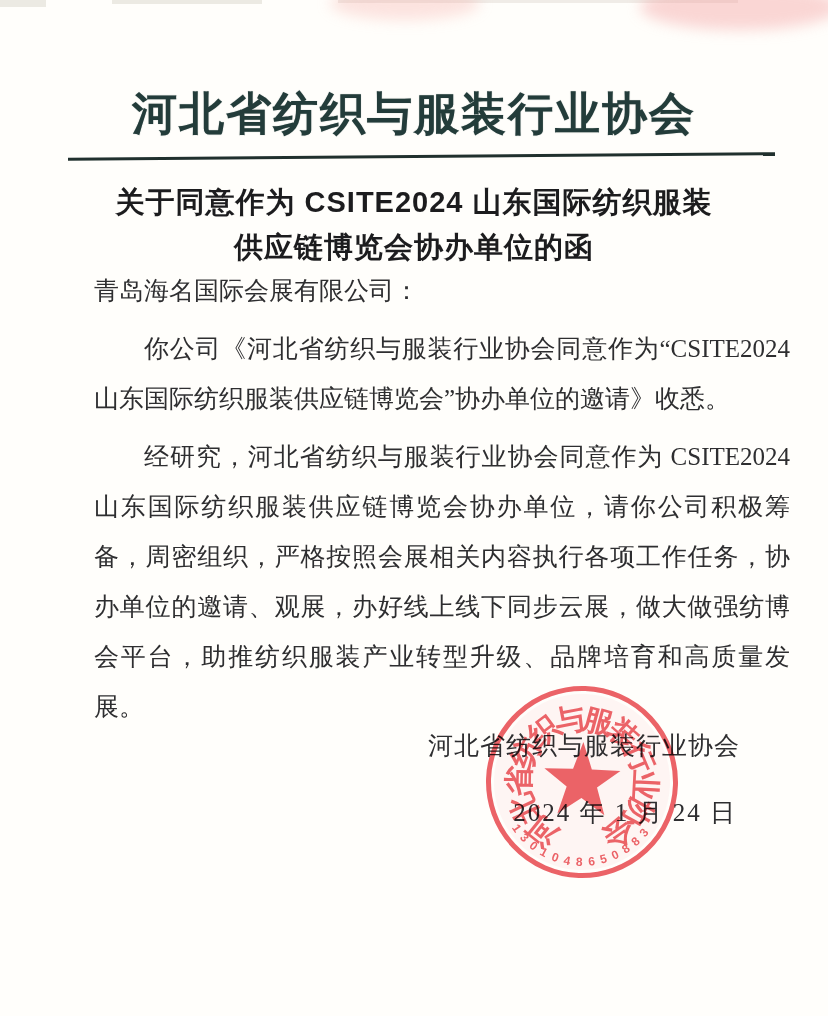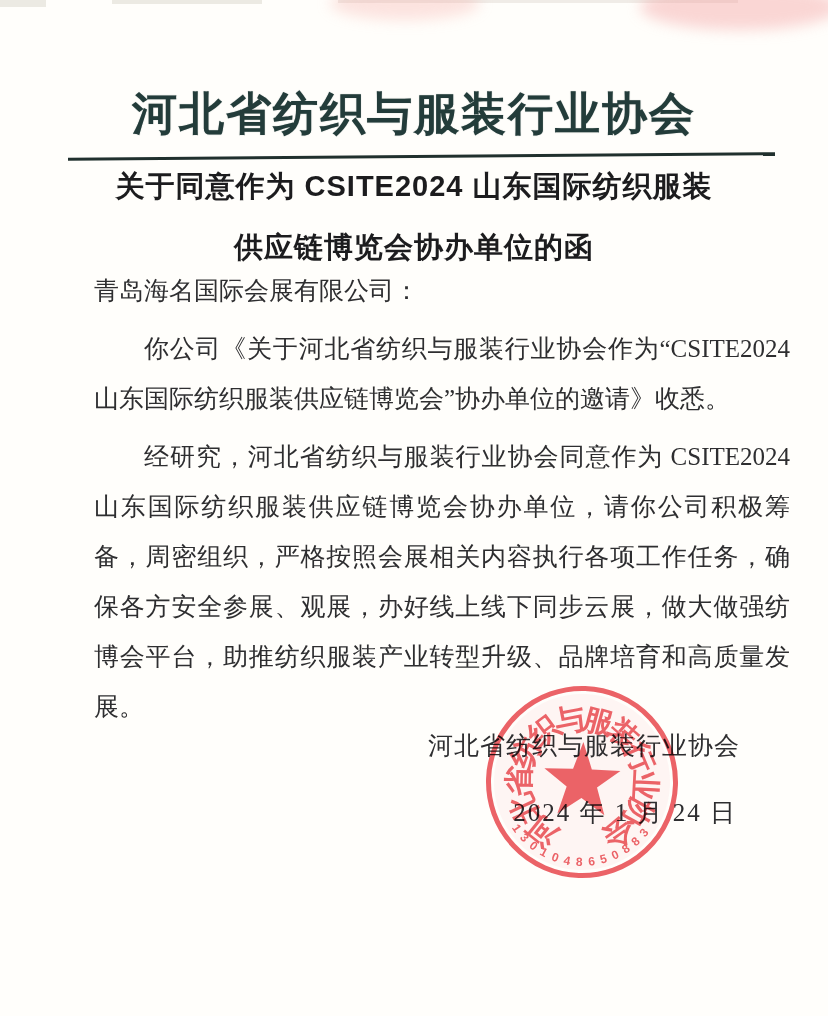--- a/index.html
+++ b/index.html
@@ -25,21 +25,21 @@
   }
   .rule{
     position:absolute;top:155px;left:68px;width:707px;height:3px;
     background:#20302e;transform:rotate(-0.45deg);
   }
   .title{
     position:absolute;left:0;width:100%;margin:0;text-align:center;
     font-family:"Liberation Sans","DejaVu Sans",sans-serif;
     font-weight:bold;font-size:29px;color:#1c1c1e;letter-spacing:1px;
   }
-  .title-1{top:167px;}
+  .title-1{top:183px;}
   .title-2{top:228px;}
 
   .body-block{
     position:absolute;top:258px;left:86px;width:712px;
     font-size:25px;line-height:50px;color:#2e2e30;
     text-align:justify;text-justify:inter-ideograph;
   }
   .body-block p{margin:8px;}
   .para{text-indent:2em;}
 
@@ -73,22 +73,22 @@
 
   <h1 class="org-header">河北省纺织与服装行业协会</h1>
 
   <div class="rule"></div>
 
   <h2 class="title title-1">关于同意作为 CSITE2024 山东国际纺织服装</h2>
   <h2 class="title title-2">供应链博览会协办单位的函</h2>
 
   <div class="body-block">
     <p class="salutation">青岛海名国际会展有限公司：</p>
-    <p class="para">你公司《关于河北省纺织与服装行业协会作为“CSITE2024 山东国际纺织服装供应链博览会”协办单位的邀请》收悉。</p>
-    <p class="para">经研究，河北省纺织与服装行业协会同意作为 CSITE2024 山东国际纺织服装供应链博览会协办单位，请你公司积极筹备，周密组织，严格按照会展相关内容执行各项工作任务，确保各方安全参展、观展，办好线上线下同步云展，做大做强纺博会平台，助推纺织服装产业转型升级、品牌培育和高质量发展。</p>
+    <p class="para">你公司《河北省纺织与服装行业协会同意作为“CSITE2024 山东国际纺织服装供应链博览会”协办单位的邀请》收悉。</p>
+    <p class="para">经研究，河北省纺织与服装行业协会同意作为 CSITE2024 山东国际纺织服装供应链博览会协办单位，请你公司积极筹备，周密组织，严格按照会展相关内容执行各项工作任务，协办单位的邀请、观展，办好线上线下同步云展，做大做强纺博会平台，助推纺织服装产业转型升级、品牌培育和高质量发展。</p>
   </div>
 
   <p class="signature">河北省纺织与服装行业协会</p>
   <p class="date">2024 年 1 月 24 日</p>
 
   <svg class="seal" viewBox="0 0 194 194" xmlns="http://www.w3.org/2000/svg">
     <g id="seal-group" transform="rotate(2 97 97)">
       <circle cx="97" cy="97" r="93.5" fill="none" stroke-width="5" stroke="#e8474f"></circle>
       <circle cx="97" cy="97" r="88" opacity="0.06" fill="#e8474f"></circle>
       <polygon points="97,57 106.4,84.06 135.04,84.64 112.2,101.94 120.5,129.4 97,113 73.5,129.4 81.8,101.94 58.96,84.64 87.6,84.06" fill="#e8474f"></polygon>

